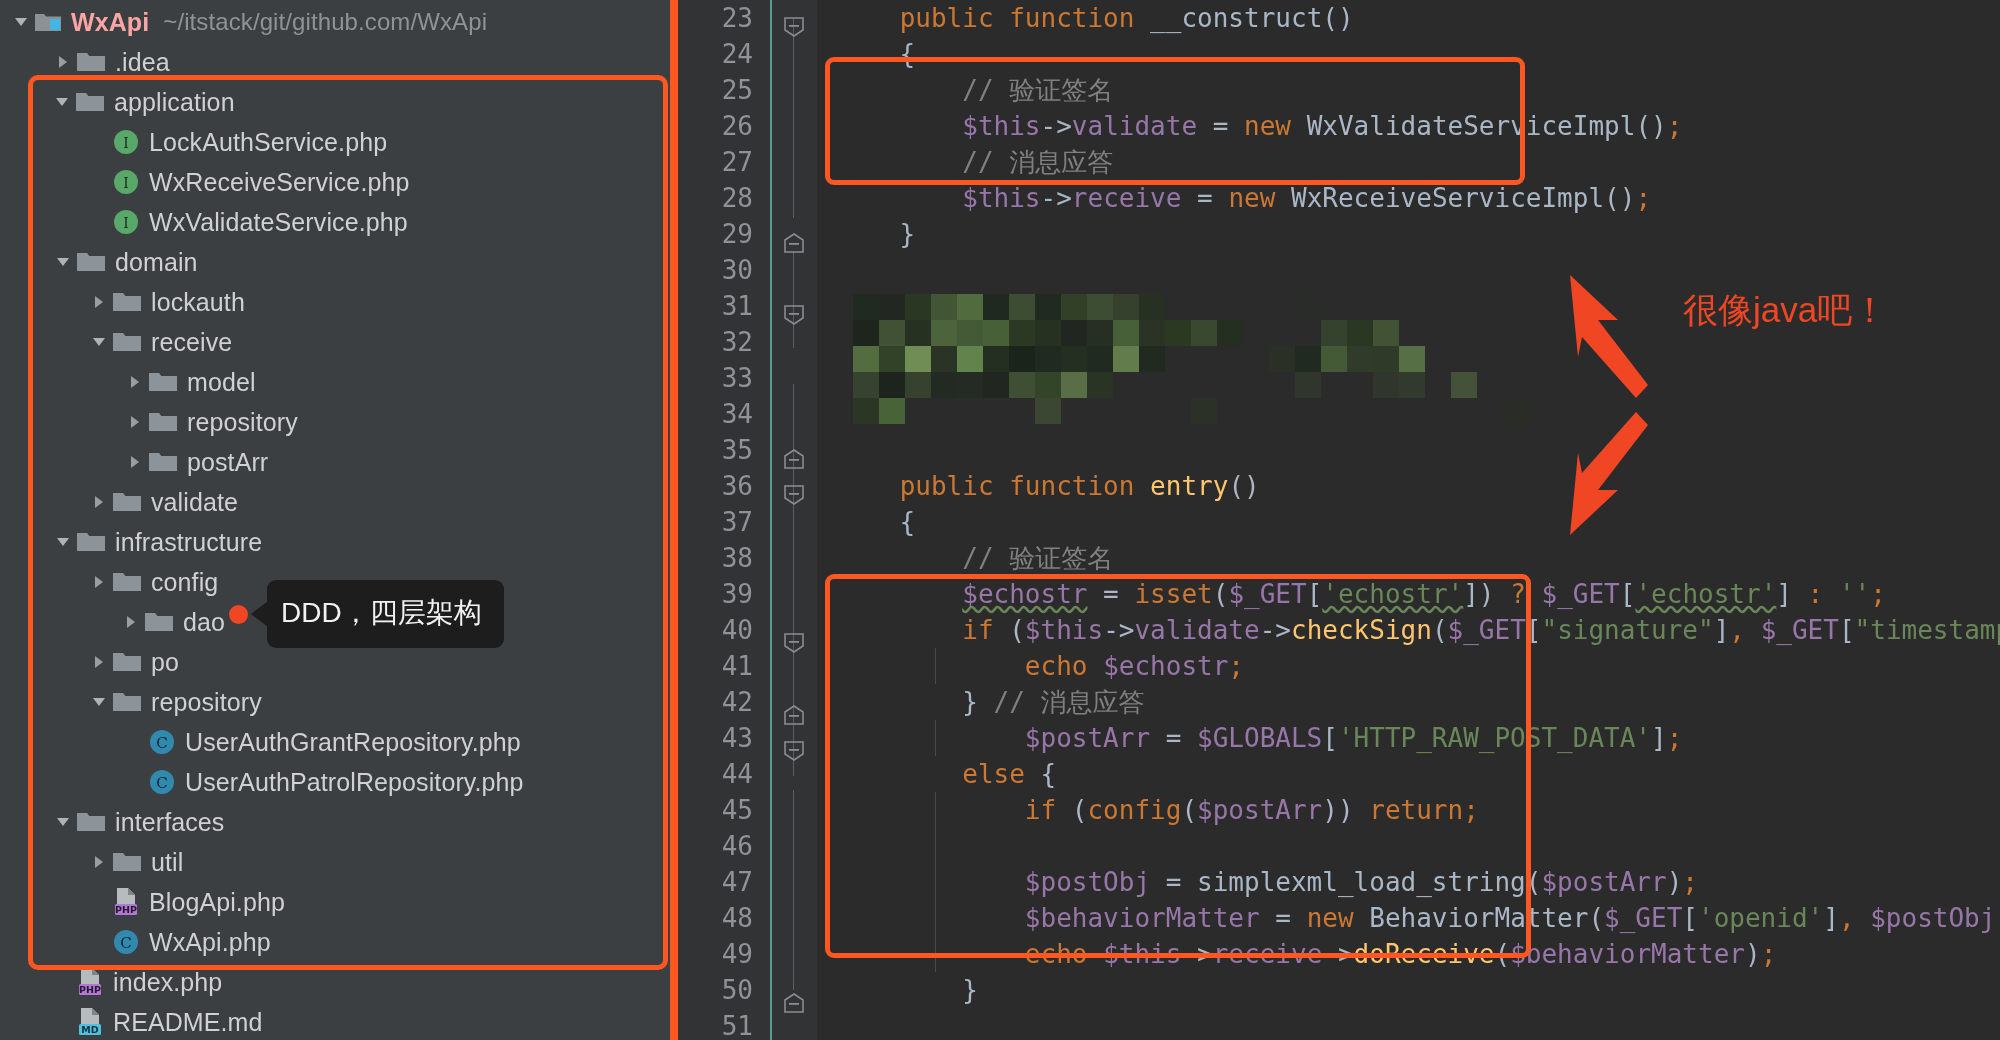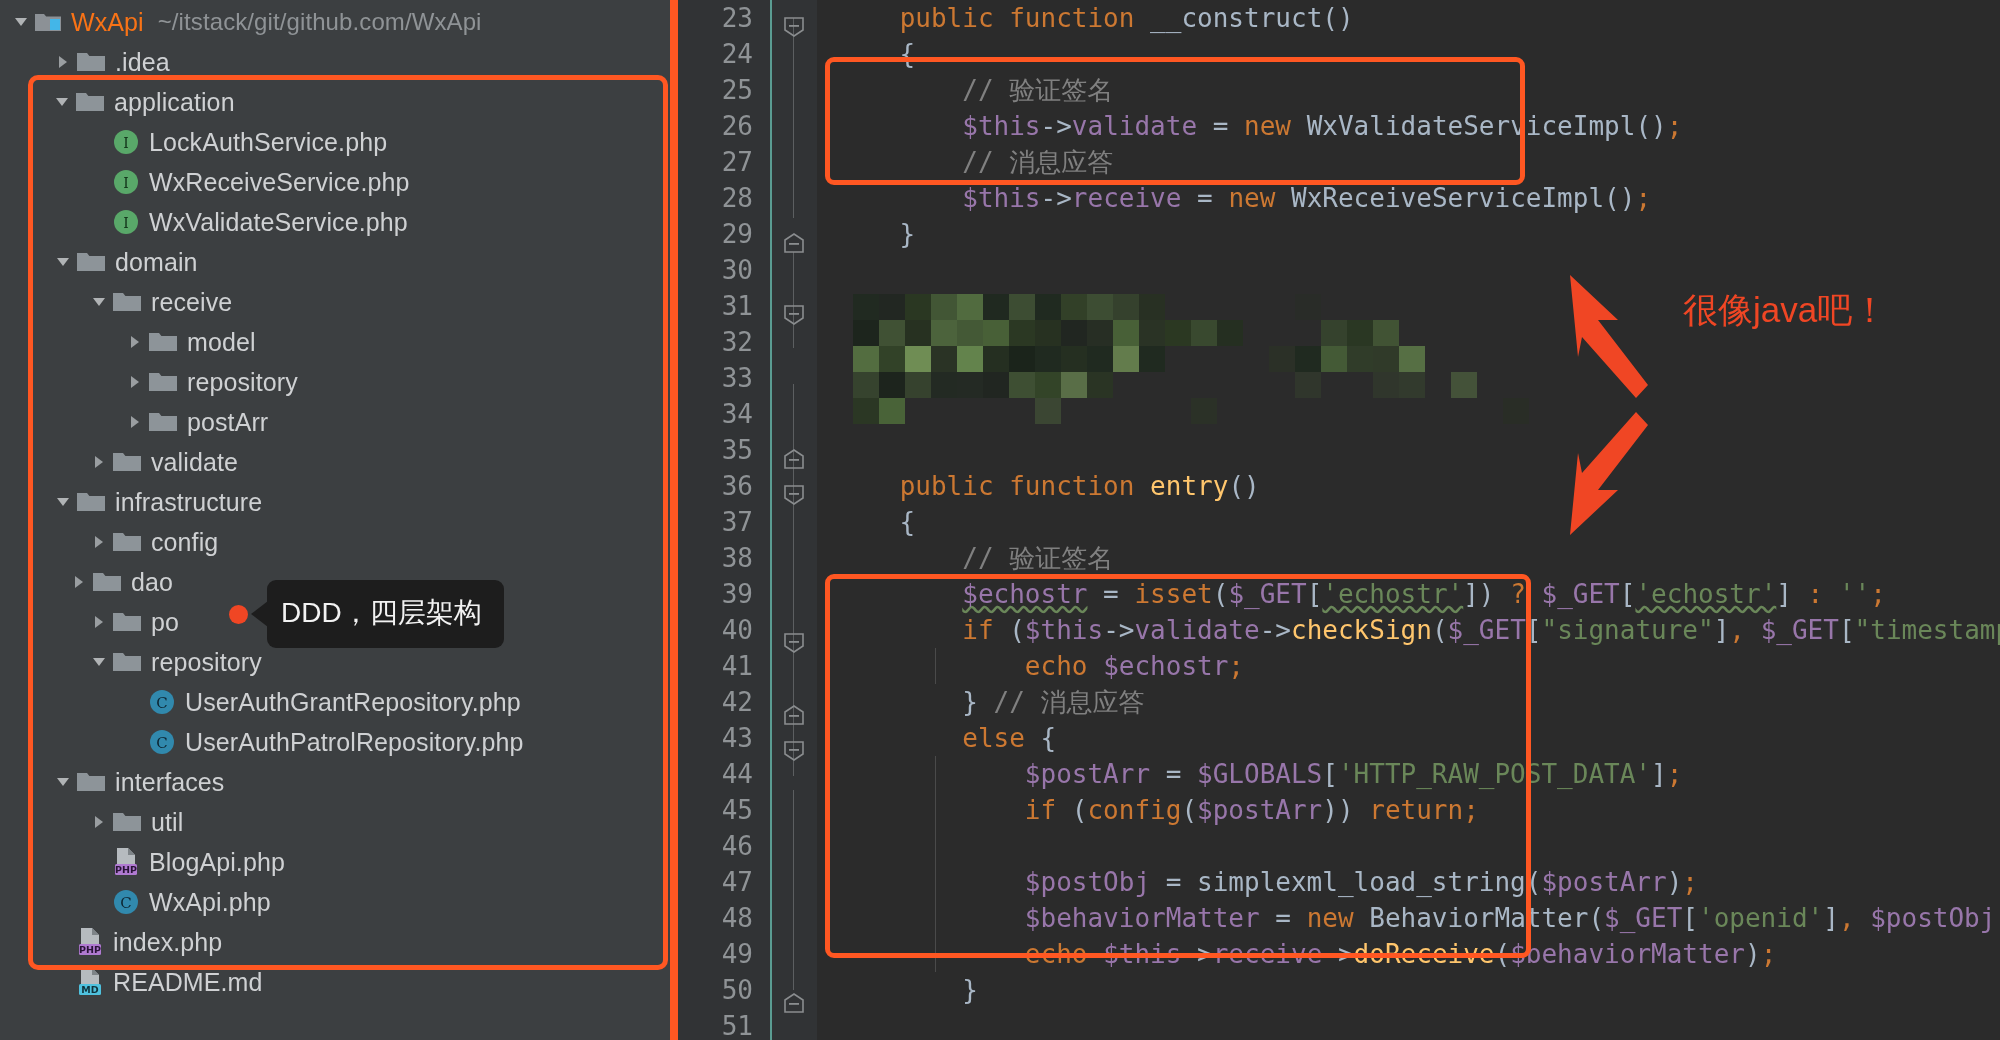--- a/index.html
+++ b/index.html
@@ -36,21 +36,21 @@
     color: #9ba0a4;
     font-size: 0;
   }
   .tw svg { display:block; }
   .tw.empty { visibility: hidden; }
 
   .ico { flex: 0 0 auto; display: flex; align-items: center; margin-right: 9px; }
   .ico svg { display: block; }
 
   .label { font-size: 25px; color: #cfd1d3; }
-  .label.root { font-weight: normal; color: #f97316; }
+  .label.root { font-weight: bold; color: #fca5a5; }
   .path { font-size: 24px; color: #8f9396; margin-left: 14px; }
 
   
   #tree-highlight {
     position: absolute;
     left: 28px; top: 75px;
     width: 640px; height: 895px;
     border: 5px solid #ff5722;
     border-radius: 10px;
     pointer-events: none;
@@ -285,20 +285,33 @@
           <span class="ico">
             <svg width="30" height="24" viewBox="0 0 30 24">
               <path d="M1 3 h10 l2.4 3 H29 V21 H1 Z" fill="#8d9499"></path>
             </svg>
           </span>
           <span class="label">domain</span>
         </div>
         <div class="tree-row" style="padding-left: 86px;">
           <span class="tw">
             <svg width="18" height="18" viewBox="0 0 18 18">
+              <polygon points="5,3 13,9 5,15" fill="#9a9ea1"></polygon>
+            </svg>
+          </span>
+          <span class="ico">
+            <svg width="30" height="24" viewBox="0 0 30 24">
+              <path d="M1 3 h10 l2.4 3 H29 V21 H1 Z" fill="#8d9499"></path>
+            </svg>
+          </span>
+          <span class="label">lockauth</span>
+        </div>
+        <div class="tree-row" style="padding-left: 86px;">
+          <span class="tw">
+            <svg width="18" height="18" viewBox="0 0 18 18">
               <polygon points="3,5 15,5 9,13" fill="#b0b3b5"></polygon>
             </svg>
           </span>
           <span class="ico">
             <svg width="30" height="24" viewBox="0 0 30 24">
               <path d="M1 3 h10 l2.4 3 H29 V21 H1 Z" fill="#8d9499"></path>
             </svg>
           </span>
           <span class="label">receive</span>
         </div>
@@ -373,21 +386,21 @@
               <polygon points="5,3 13,9 5,15" fill="#9a9ea1"></polygon>
             </svg>
           </span>
           <span class="ico">
             <svg width="30" height="24" viewBox="0 0 30 24">
               <path d="M1 3 h10 l2.4 3 H29 V21 H1 Z" fill="#8d9499"></path>
             </svg>
           </span>
           <span class="label">config</span>
         </div>
-        <div class="tree-row" style="padding-left: 66px;">
+        <div class="tree-row" style="padding-left: 118px;">
           <span class="tw">
             <svg width="18" height="18" viewBox="0 0 18 18">
               <polygon points="5,3 13,9 5,15" fill="#9a9ea1"></polygon>
             </svg>
           </span>
           <span class="ico">
             <svg width="30" height="24" viewBox="0 0 30 24">
               <path d="M1 3 h10 l2.4 3 H29 V21 H1 Z" fill="#8d9499"></path>
             </svg>
           </span>
@@ -635,22 +648,22 @@
           <div class="cline"></div>
           <div class="cline"></div>
           <div class="cline"></div>
           <div class="cline"><span class="plain">    </span><span class="kw">public</span><span class="plain"> </span><span class="kw">function</span><span class="plain"> </span><span class="fn">entry</span><span class="plain">()</span></div>
           <div class="cline"><span class="plain">    {</span></div>
           <div class="cline"><span class="plain">        </span><span class="cmt">// 验证签名</span></div>
           <div class="cline"><span class="plain">        </span><span class="var sq">$echostr</span><span class="plain"> = </span><span class="kw">isset</span><span class="plain">(</span><span class="var">$_GET</span><span class="plain">[</span><span class="str sq">'echostr'</span><span class="plain">])</span><span class="kw"> ? </span><span class="var">$_GET</span><span class="plain">[</span><span class="str sq">'echostr'</span><span class="plain">]</span><span class="kw"> : </span><span class="str">''</span><span class="kw">;</span></div>
           <div class="cline"><span class="plain">        </span><span class="kw">if</span><span class="plain"> (</span><span class="var">$this</span><span class="plain">-&gt;</span><span class="var">validate</span><span class="plain">-&gt;</span><span class="fn">checkSign</span><span class="plain">(</span><span class="var">$_GET</span><span class="plain">[</span><span class="str">"signature"</span><span class="plain">]</span><span class="kw">, </span><span class="var">$_GET</span><span class="plain">[</span><span class="str">"timestamp"</span></div>
           <div class="cline"><span class="plain">            </span><span class="kw">echo</span><span class="plain"> </span><span class="var">$echostr</span><span class="kw">;</span><span class="indent-guide" style="left: 118px;"></span></div>
           <div class="cline"><span class="plain">        } </span><span class="cmt">// 消息应答</span></div>
+          <div class="cline"><span class="plain">            </span><span class="var">$postArr</span><span class="plain"> = </span><span class="var">$GLOBALS</span><span class="plain">[</span><span class="str">'HTTP_RAW_POST_DATA'</span><span class="plain">]</span><span class="kw">;</span><span class="indent-guide" style="left: 118px;"></span></div>
           <div class="cline"><span class="plain">        </span><span class="kw">else</span><span class="plain"> {</span></div>
-          <div class="cline"><span class="plain">            </span><span class="var">$postArr</span><span class="plain"> = </span><span class="var">$GLOBALS</span><span class="plain">[</span><span class="str">'HTTP_RAW_POST_DATA'</span><span class="plain">]</span><span class="kw">;</span><span class="indent-guide" style="left: 118px;"></span></div>
           <div class="cline"><span class="plain">            </span><span class="kw">if</span><span class="plain"> (</span><span class="kw">config</span><span class="plain">(</span><span class="var">$postArr</span><span class="plain">)) </span><span class="kw">return</span><span class="kw">;</span><span class="indent-guide" style="left: 118px;"></span></div>
           <div class="cline"><span class="indent-guide" style="left: 118px;"></span></div>
           <div class="cline"><span class="plain">            </span><span class="var">$postObj</span><span class="plain"> = </span><span class="cls">simplexml_load_string</span><span class="plain">(</span><span class="var">$postArr</span><span class="plain">)</span><span class="kw">;</span><span class="indent-guide" style="left: 118px;"></span></div>
           <div class="cline"><span class="plain">            </span><span class="var">$behaviorMatter</span><span class="plain"> = </span><span class="kw">new</span><span class="cls"> BehaviorMatter</span><span class="plain">(</span><span class="var">$_GET</span><span class="plain">[</span><span class="str">'openid'</span><span class="plain">]</span><span class="kw">, </span><span class="var">$postObj</span><span class="plain">-&gt;</span><span class="indent-guide" style="left: 118px;"></span></div>
           <div class="cline"><span class="plain">            </span><span class="kw">echo</span><span class="plain"> </span><span class="var">$this</span><span class="plain">-&gt;</span><span class="var">receive</span><span class="plain">-&gt;</span><span class="fn">doReceive</span><span class="plain">(</span><span class="var">$behaviorMatter</span><span class="plain">)</span><span class="kw">;</span><span class="indent-guide" style="left: 118px;"></span></div>
           <div class="cline"><span class="plain">        }</span></div>
           <div class="cline"></div>
         </div>
 
       <div id="mosaic">

